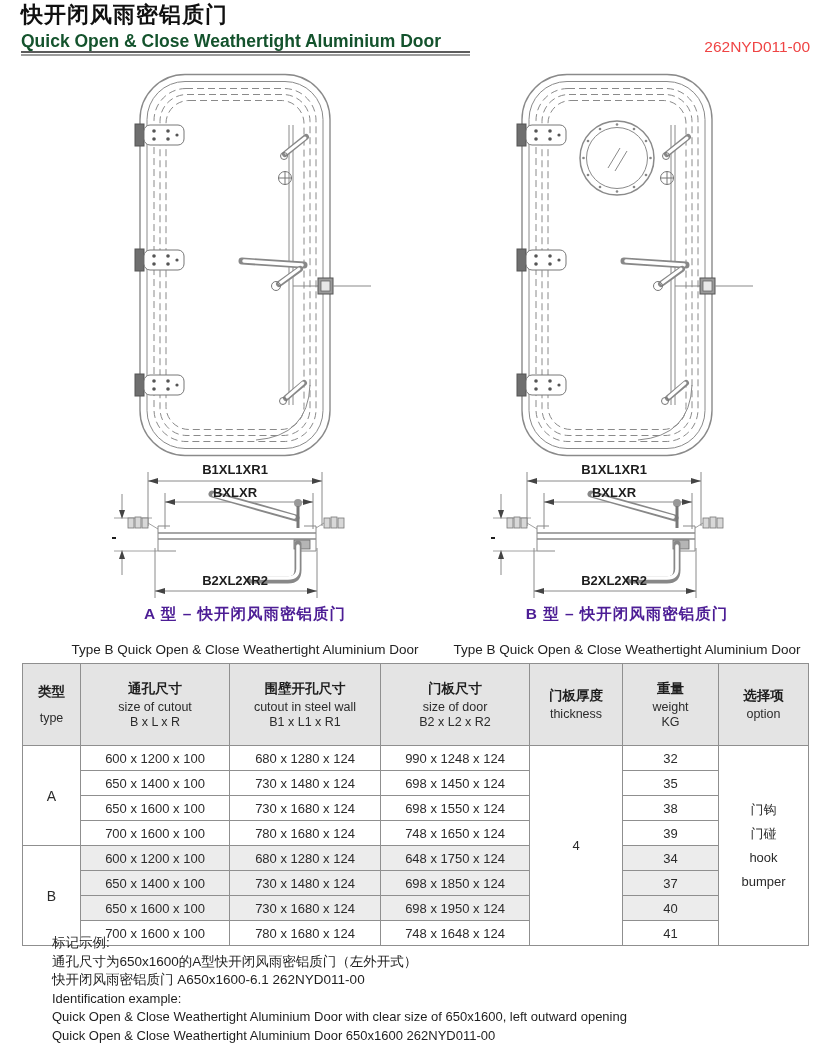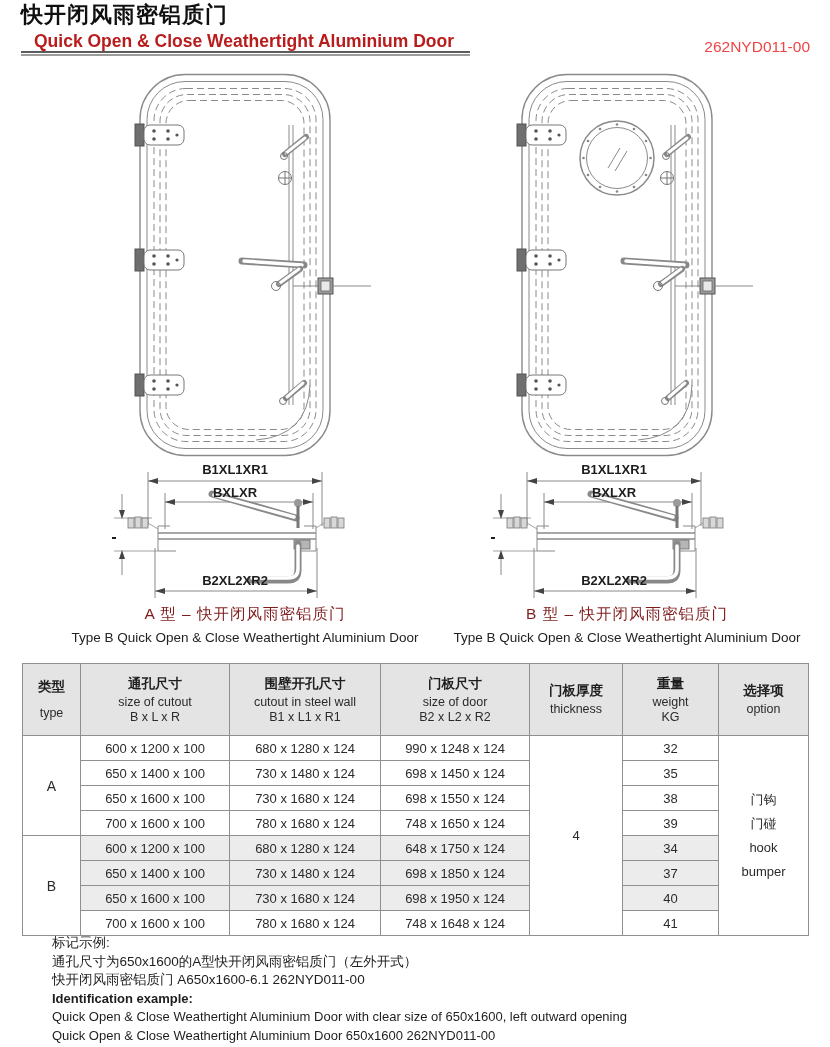--- a/index.html
+++ b/index.html
@@ -1,54 +1,54 @@
 <!DOCTYPE html>
 <html><head>
 <meta charset="utf-8">
 <style>
   * { margin:0; padding:0; box-sizing:border-box; }
   body { background:#fff; font-family:"Liberation Sans", sans-serif; color:#222; }
   .page { position:relative; width:830px; height:1047px; background:#ffffff; overflow:hidden; }
 
   
   .title-zh { position:absolute; left:21px; top:0; font-size:22px; font-weight:bold; color:#101010; letter-spacing:1px;}
-  .title-en { position:absolute; left:34px; top:31px; font-size:17.5px; font-weight:bold; color:#b91c1c; }
+  .title-en { position:absolute; left:21px; top:31px; font-size:17.5px; font-weight:bold; color:#14532d; }
   .title-rule { position:absolute; left:21px; top:51px; width:449px; height:5px;
                 border-top:2px solid #5c5c5c; border-bottom:2px solid #9c9c9c; }
   .doc-num { position:absolute; left:688px; top:38px; width:122px; font-size:15.5px; color:#ef4444; text-align:right; }
 
   
   .door-svg { position:absolute; width:240px; height:384px; top:73px; }
   .door-a { left:134px; } .door-b { left:516px; }
   .sect-svg { position:absolute; width:240px; height:150px; top:456px; }
   .sect-a { left:112px; } .sect-b { left:491px; }
   .cap { position:absolute; width:380px; text-align:center; top:604px; }
   .cap-a { left:55px; } .cap-b { left:437px; }
-  .cap-zh { font-size:15.5px; font-weight:normal; color:#7f1d1d; margin-bottom:5px; letter-spacing:1px;}
+  .cap-zh { font-size:15.5px; font-weight:bold; color:#4c1d95; margin-bottom:17px; letter-spacing:1px;}
   .cap-en { font-size:13.5px; color:#222; }
 
   svg text.dim { font-family:"Liberation Sans", sans-serif; font-size:13px; font-weight:bold; fill:#1d1d1d; }
 
   
   .spec { position:absolute; left:22px; top:663px; width:786px; border-collapse:collapse; table-layout:fixed; }
   .spec th, .spec td { border:1px solid #8f8f8f; text-align:center; vertical-align:middle; }
   .spec { border:1.5px solid #6f6f6f; }
-  .spec thead th { background:#e4e4e4; height:72px; font-weight:normal; }
+  .spec thead th { background:#e4e4e4; height:82px; font-weight:normal; }
   .spec thead .h-zh { font-size:13.5px; font-weight:bold; color:#1e1e1e; margin-bottom:2px;}
   .spec thead .h-en, .spec thead .h-sub { font-size:12.5px; color:#2b2b2b; line-height:15px;}
   .spec tbody td { height:25px; font-size:13px; color:#2b2b2b; background:#fff; }
   .spec tbody td.type-cell { font-size:14px; }
   .spec tbody tr.shade td { background:#ececec; }
   .spec tbody tr.shade td[rowspan] { background:#fff; }
   .spec td.opt-cell div { line-height:24px; font-size:13px; }
 
   
   .notes { position:absolute; left:22px; top:934px; line-height:18.5px;margin-left:30px; }
   .notes div { font-size:13.5px; color:#1e1e1e; }
-  .notes .en-label { font-weight:bold; font-size:13px; }
+  .notes .en-label { font-weight:normal; font-size:13px; }
   .notes .en { font-size:13px; }
 </style>
 </head>
 <body>
 
 <div class="page">
 
   <div class="title-zh">快开闭风雨密铝质门</div>
   <div class="title-en">Quick Open &amp; Close Weathertight Aluminium Door</div>
   <div class="title-rule"></div>

